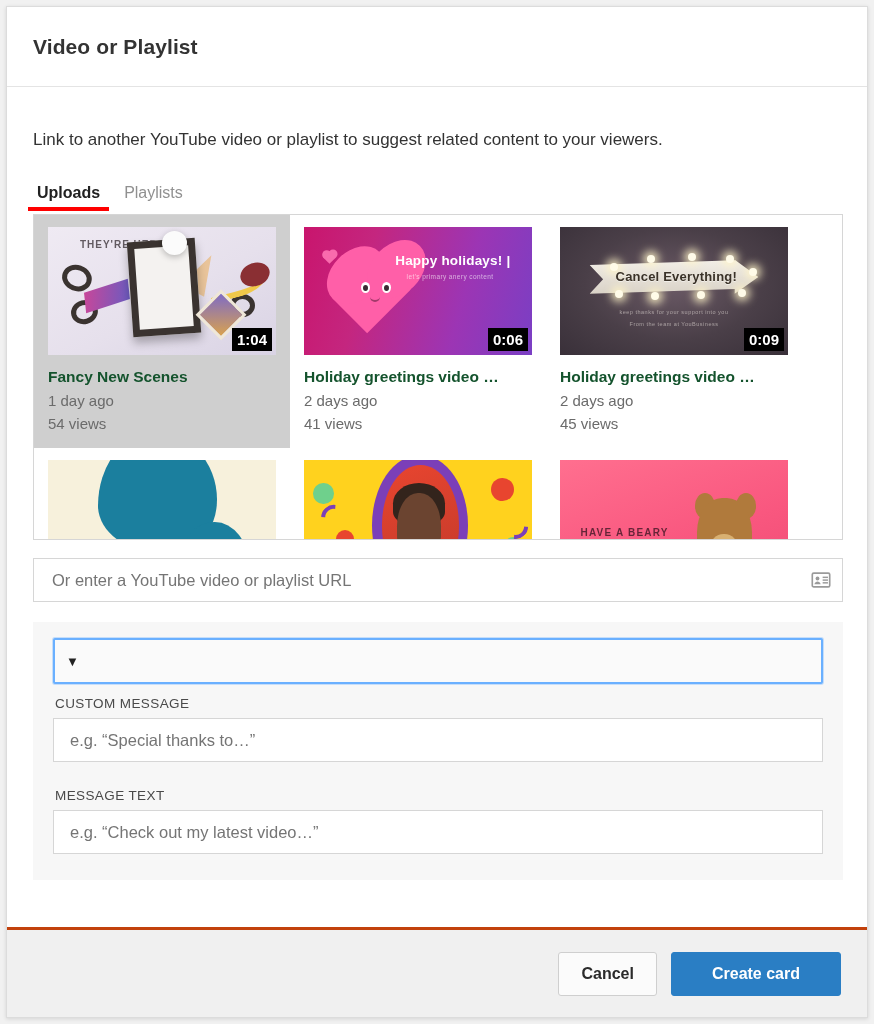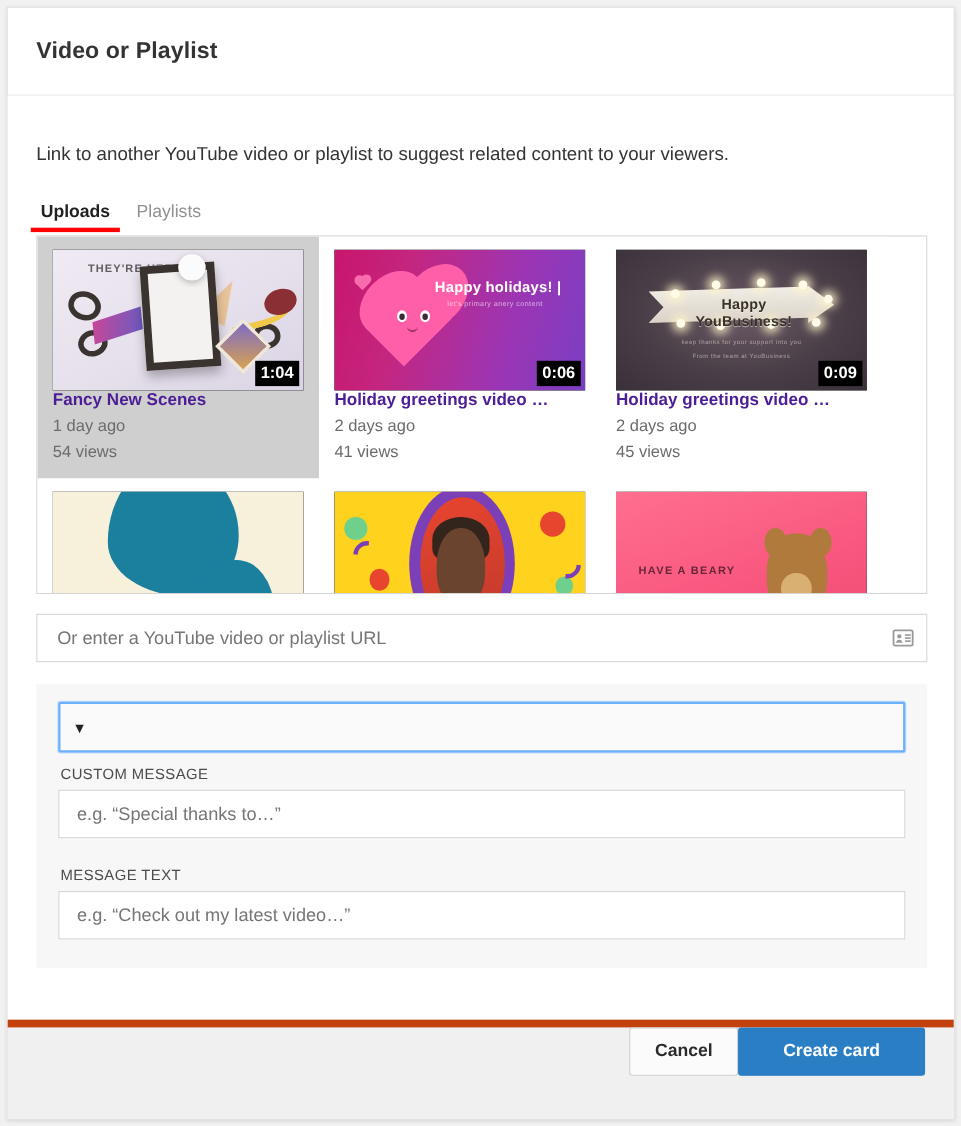--- a/index.html
+++ b/index.html
@@ -131,23 +131,24 @@
     bottom: 4px;
     background: #000;
     color: #fff;
     font-size: 15px;
     font-weight: bold;
     line-height: 1;
     padding: 4px 5px;
     font-family: "Liberation Sans", sans-serif;
   }
   .vtitle {
+    margin-top: 13px;
     font-size: 15.5px;
     font-weight: bold;
-    color: #4c1d95;
+    color: #14532d;
     white-space: nowrap;
     overflow: hidden;
     text-overflow: ellipsis;
     width: 228px;
   }
   .vmeta {
     margin-top: 6px;
     font-size: 15px;
     color: #6b6b6b;
   }
@@ -406,24 +407,26 @@
     font-family: "Liberation Sans", sans-serif;
     outline: none;
   }
   .field::placeholder { color: #757575; }
 
   
   .dlg-footer {
     flex: 0 0 90px;
     height: 90px;
     background: #f0f0f0;
-    border-top: 7px solid #c2410c;
+    border-top: 3px solid #c2410c;
     display: flex;
+    align-items: center;
     justify-content: flex-end;
     padding: 0 26px;
+    gap: 14px;
   }
   .btn {
     font-size: 16px;
     font-weight: bold;
     font-family: "Liberation Sans", sans-serif;
     border-radius: 3px;
     cursor: pointer;
     height: 44px;
     padding: 0 22px;
     line-height: 1;
@@ -508,21 +511,21 @@
                 <div class="bnr"></div>
                 <div class="bulb" style="left:22%;top:28%"></div>
                 <div class="bulb" style="left:38%;top:22%"></div>
                 <div class="bulb" style="left:56%;top:20%"></div>
                 <div class="bulb" style="left:73%;top:22%"></div>
                 <div class="bulb" style="left:83%;top:32%"></div>
                 <div class="bulb" style="left:78%;top:48%"></div>
                 <div class="bulb" style="left:60%;top:50%"></div>
                 <div class="bulb" style="left:40%;top:51%"></div>
                 <div class="bulb" style="left:24%;top:49%"></div>
-                <div class="btxt">Happy YouBusiness!</div>
+                <div class="btxt">Cancel Everything!</div>
                 <div class="sub1">keep thanks for your support into you</div>
                 <div class="sub2">From the team at YouBusiness</div>
               </div>
               <div class="dur">0:09</div>
             </div>
             <div class="vtitle">Holiday greetings video …</div>
             <div class="vmeta">2 days ago</div>
             <div class="vmeta">45 views</div>
           </div>
 

